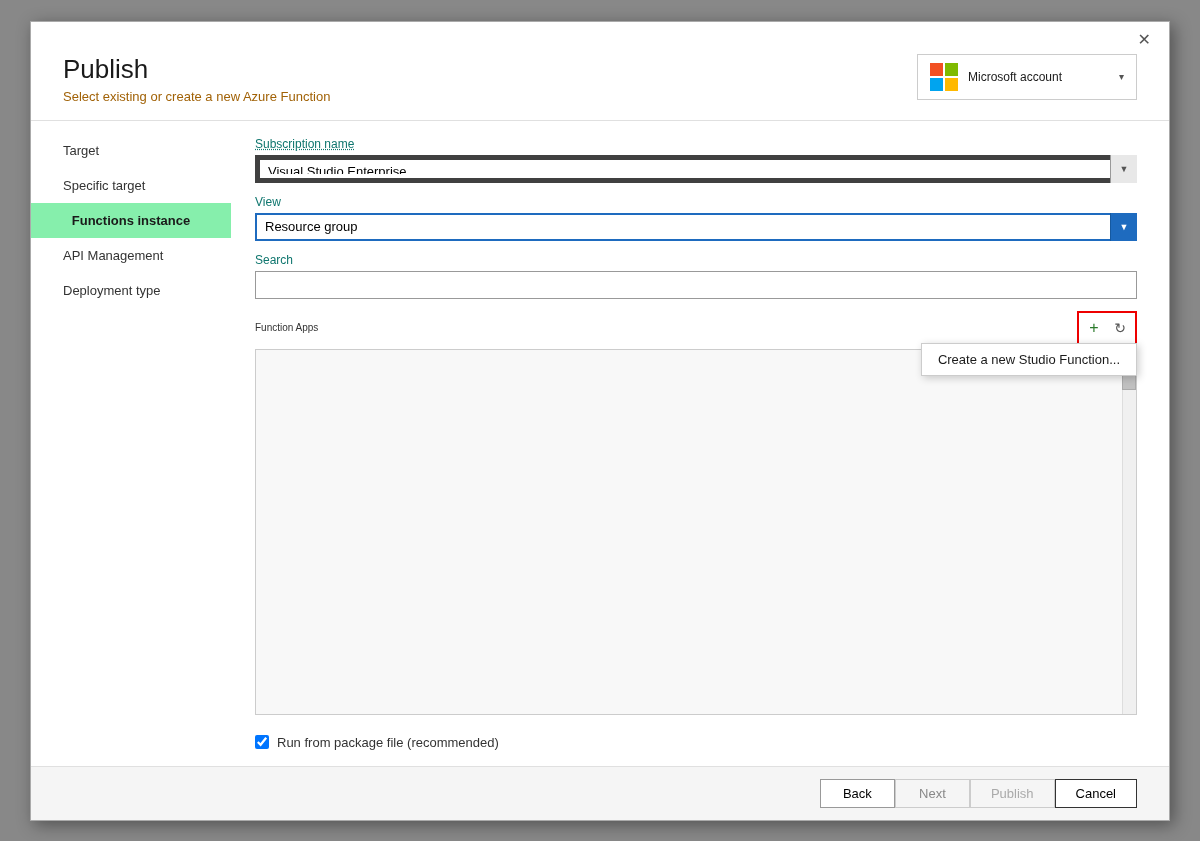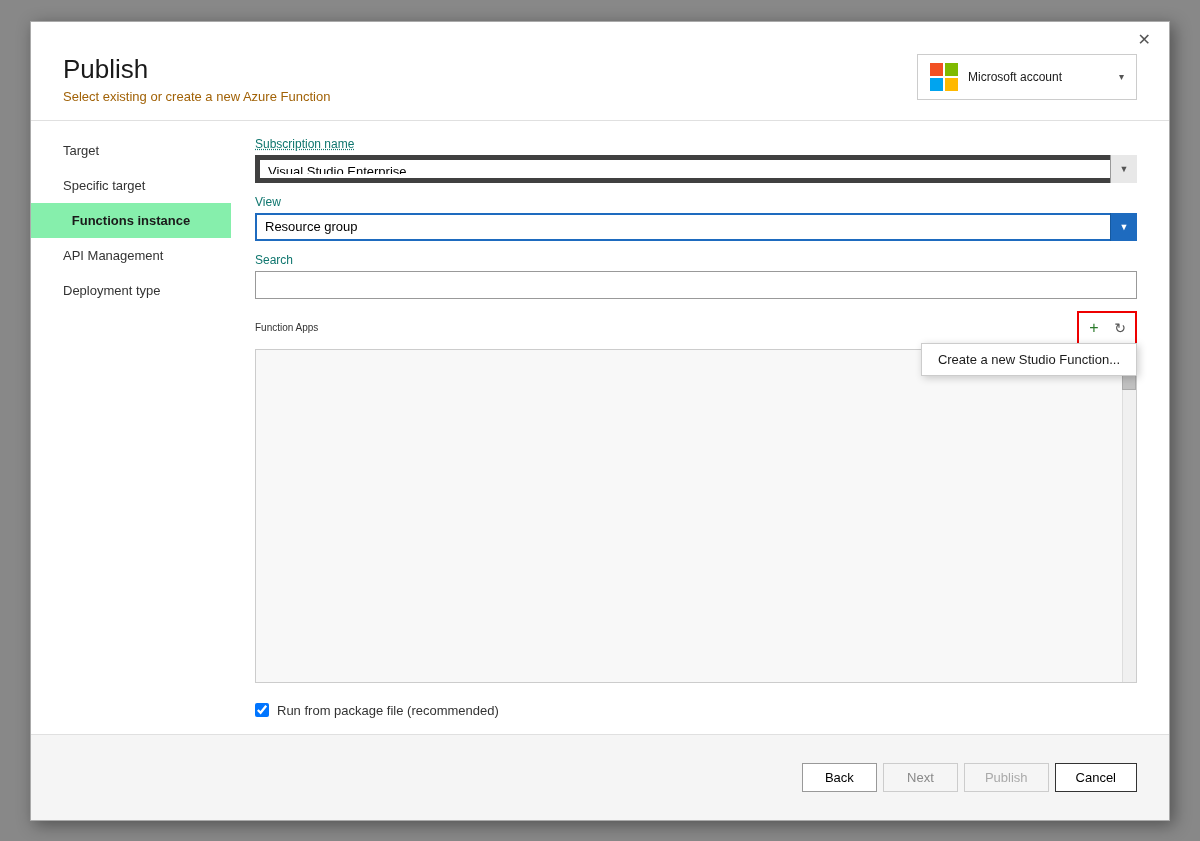--- a/index.html
+++ b/index.html
@@ -297,26 +297,25 @@
     .checkbox-row input[type="checkbox"] {
       width: 14px;
       height: 14px;
       cursor: pointer;
     }
     .checkbox-label {
       font-size: 13px;
       color: #333;
     }
     .footer-area {
-      padding: 28px 32px;
+      padding: 12px 32px;
       border-top: 1px solid #e0e0e0;
       background: #f5f5f5;
       display: flex;
       justify-content: flex-end;
-      gap: 6px;
       align-items: center;
     }
     .footer-btn {
       padding: 6px 20px;
       font-size: 13px;
       border: 1px solid #999;
       background: #fff;
       cursor: pointer;
       min-width: 75px;
     }

